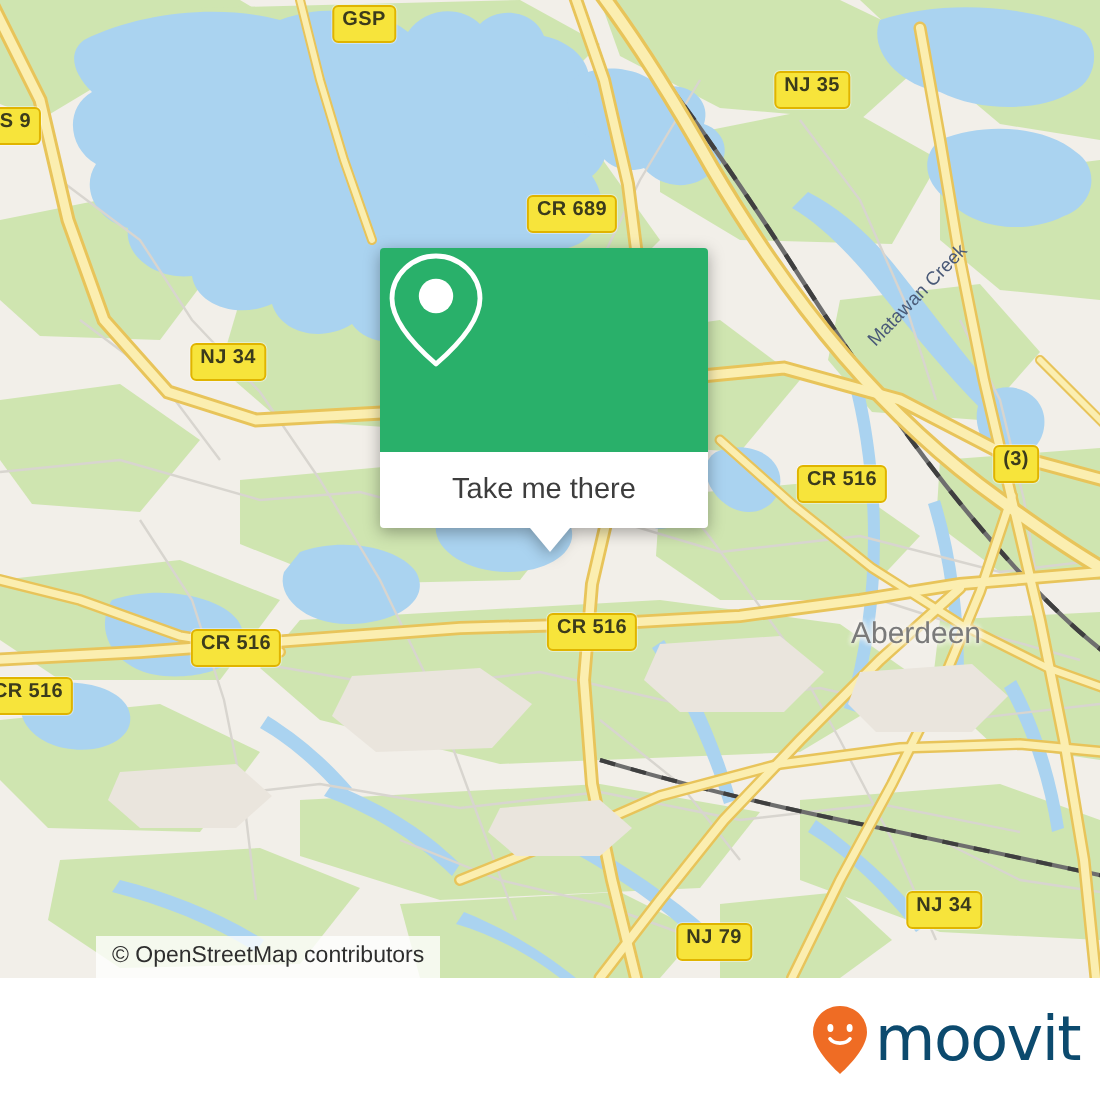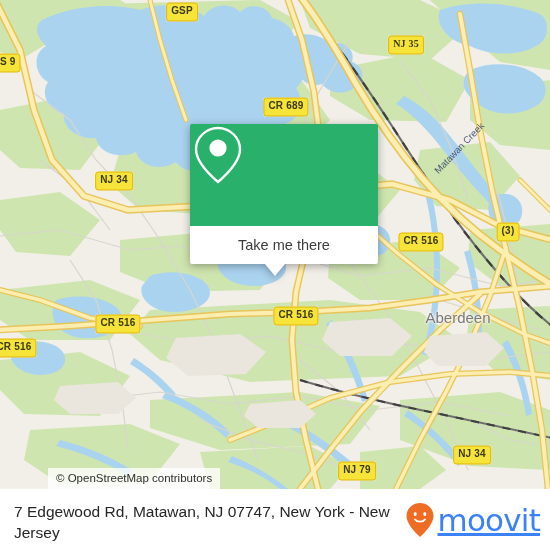--- a/index.html
+++ b/index.html
@@ -65,21 +65,21 @@
     padding: 3px 8px 4px 8px;
     line-height: 14px;
     font-family: "Liberation Sans", sans-serif;
     margin-left: 48px;
   }
 
   
   .popup {
     position:absolute;
     left: 190px; top: 124px;
-    width: 188px;
+    width: 164px;
     filter: drop-shadow(0 2px 4px rgba(0,0,0,.33));
   }
   .popup-head {
     background: #29b06a;
     height: 102px;
     border-radius: 2px 2px 0 0;
     display:flex; align-items:center; justify-content:center;
   }
   .popup-body {
     background:#ffffff;
@@ -115,27 +115,26 @@
     font-size: 15.5px;
     line-height: 21px;
     font-family: "Liberation Sans", sans-serif;
   }
   .logo {
     position:absolute;
     right: 10px; top: 13px;
     display:flex; align-items:center; gap:3px;
   }
   .logo-word {
-    color:#3b82f6;
+    color:#0c4a6e;
     font-size: 31px;
     line-height: 31px;
     letter-spacing: -.8px;
     font-family: "DejaVu Sans", sans-serif;
     font-weight: 400;
-    text-decoration: underline;
   }
 </style>
 </head>
 <body>
 
 <div id="app">
 
   <div class="map">
 
     <svg width="550" height="489" viewBox="0 0 550 489">
@@ -286,21 +285,21 @@
           <path d="M330,322 L390,318 L412,336 L392,356 L340,356 L322,340 Z"></path>
           <path d="M430,336 L486,332 L504,348 L486,366 L438,366 L424,352 Z"></path>
           <path d="M60,386 L118,382 L136,398 L118,414 L70,414 L54,400 Z"></path>
           <path d="M250,404 L300,400 L316,414 L300,428 L258,428 L244,416 Z"></path>
         </g>
 
       </g>
     </svg>
 
     <div class="shield" style="left:182px;top:12px;">GSP</div>
-    <div class="shield" style="left:406px;top:45px;font-family:Liberation Serif, serif;">NJ 35</div>
+    <div class="shield" style="left:406px;top:45px;">NJ 35</div>
     <div class="shield" style="left:4px;top:63px;">US 9</div>
     <div class="shield" style="left:286px;top:107px;">CR 689</div>
     <div class="shield" style="left:114px;top:181px;">NJ 34</div>
     <div class="shield" style="left:421px;top:242px;">CR 516</div>
     <div class="shield" style="left:508px;top:232px;">(3)</div>
     <div class="shield" style="left:296px;top:316px;">CR 516</div>
     <div class="shield" style="left:118px;top:324px;">CR 516</div>
     <div class="shield" style="left:14px;top:348px;">CR 516</div>
     <div class="shield" style="left:357px;top:471px;">NJ 79</div>
     <div class="shield" style="left:472px;top:455px;">NJ 34</div>
@@ -319,21 +318,20 @@
       <div class="popup-body">
         <span>Take me there</span>
       </div>
       <div class="popup-tail"></div>
     </div>
 
     <div class="attribution">© OpenStreetMap contributors</div>
   </div>
 
   <div class="footer">
-    <div class="footer-title">7 Edgewood Rd, Matawan, NJ 07747, New York - New Jersey</div>
     <div class="logo">
       <svg width="30" height="36" viewBox="0 0 30 36">
         <path d="M15,1 C7.5,1 1.5,6.8 1.5,14 C1.5,21.2 9,29.5 15,35 C21,29.5 28.5,21.2 28.5,14 C28.5,6.8 22.5,1 15,1 Z" fill="#ef6c24"></path>
         <ellipse cx="10.2" cy="12" rx="1.5" ry="2" fill="#ffffff"></ellipse>
         <ellipse cx="19.8" cy="12" rx="1.5" ry="2" fill="#ffffff"></ellipse>
         <path d="M10,17.4 C12,20.3 18,20.3 20,17.4" fill="none" stroke="#ffffff" stroke-width="1.8" stroke-linecap="round"></path>
       </svg>
       <span class="logo-word">moovit</span>
     </div>
   </div>

